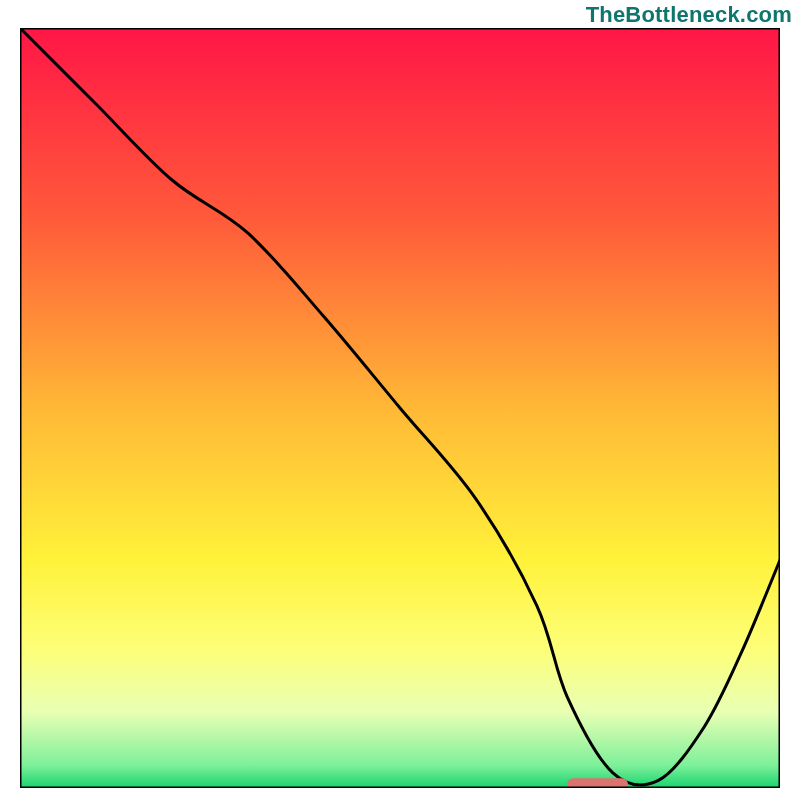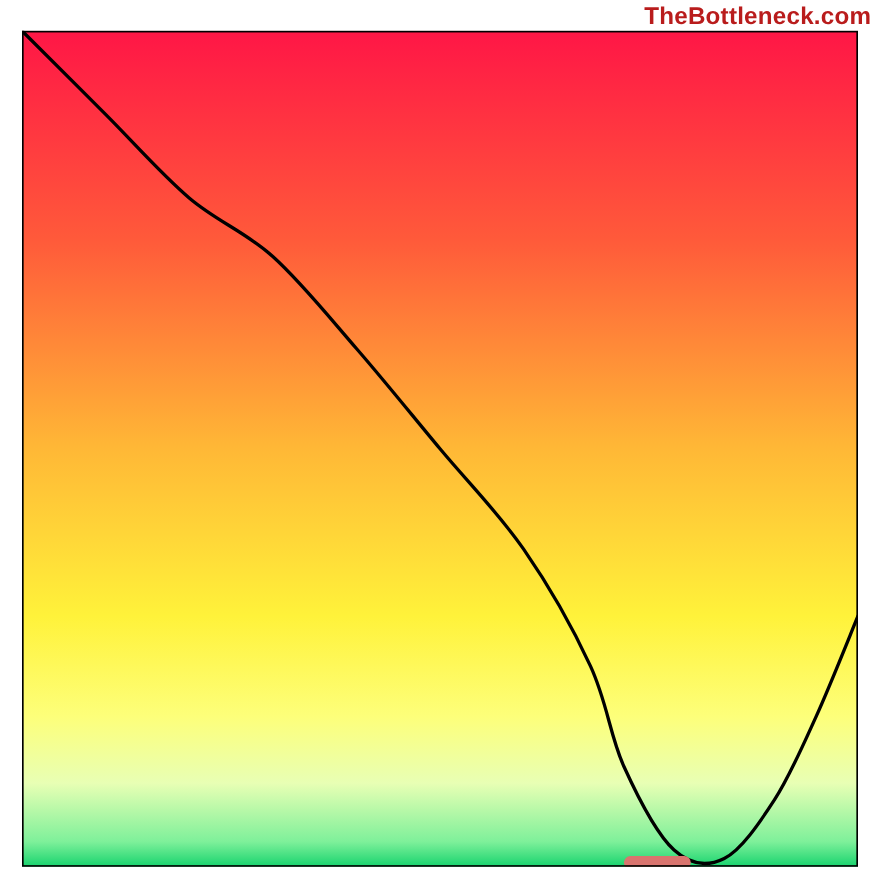--- a/index.html
+++ b/index.html
@@ -14,21 +14,21 @@
     position: relative;
     width: 800px;
     height: 800px;
   }
   .watermark {
     position: absolute;
     top: 2px;
     right: 8px;
     font-size: 22px;
     font-weight: 600;
-    color: #b91c1c;
+    color: #0f766e;
     letter-spacing: 0.2px;
   }
   .plot {
     position: absolute;
     left: 20px;
     top: 28px;
     width: 760px;
     height: 760px;
   }
   .plot svg {

